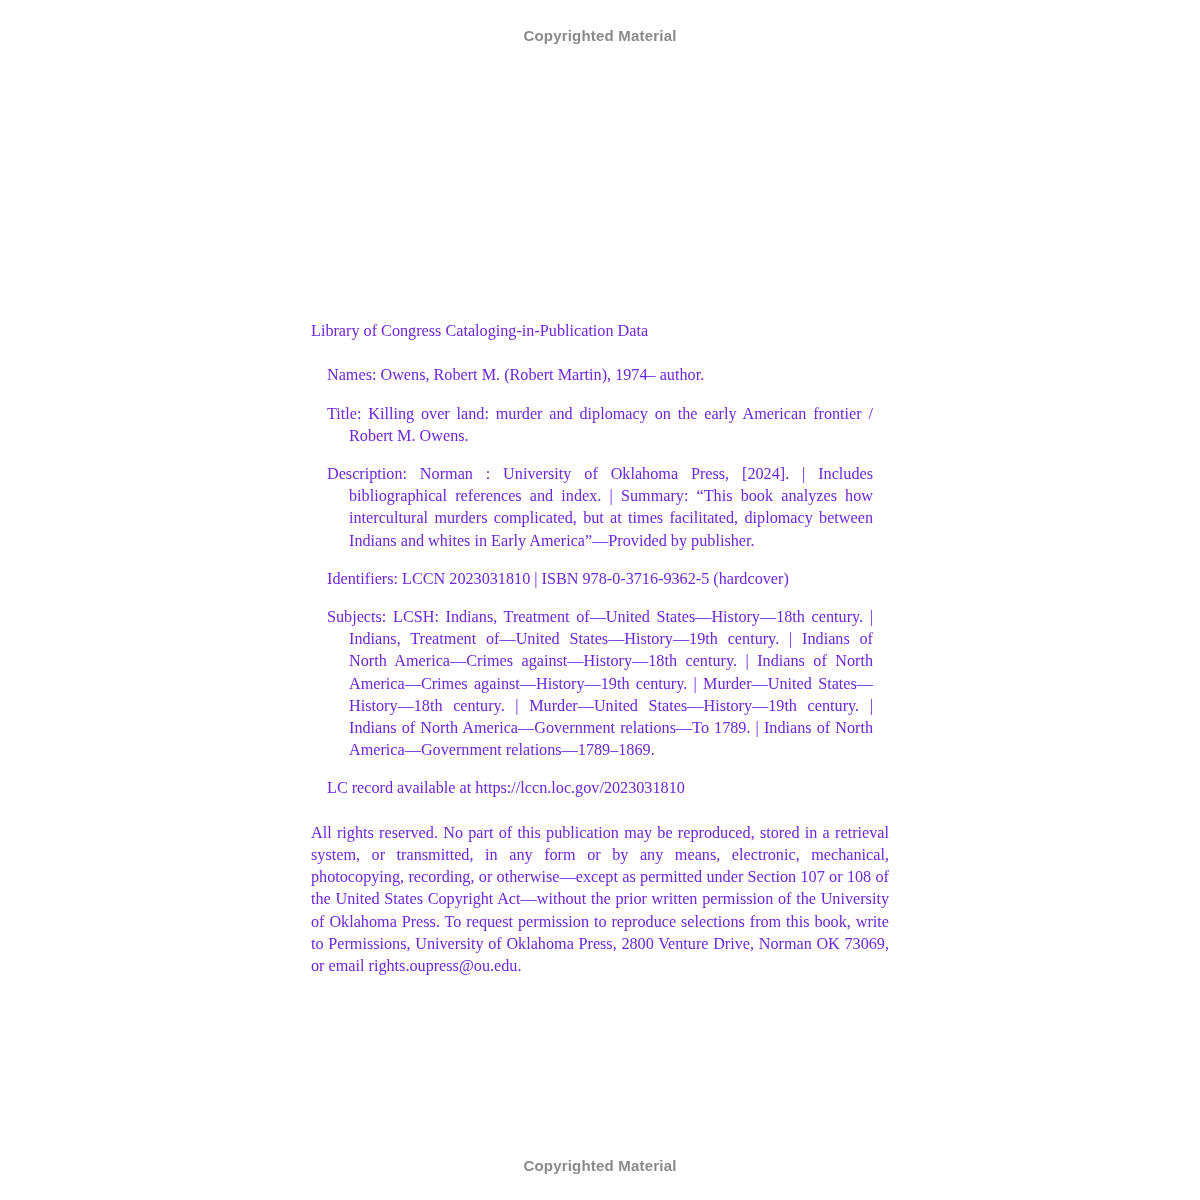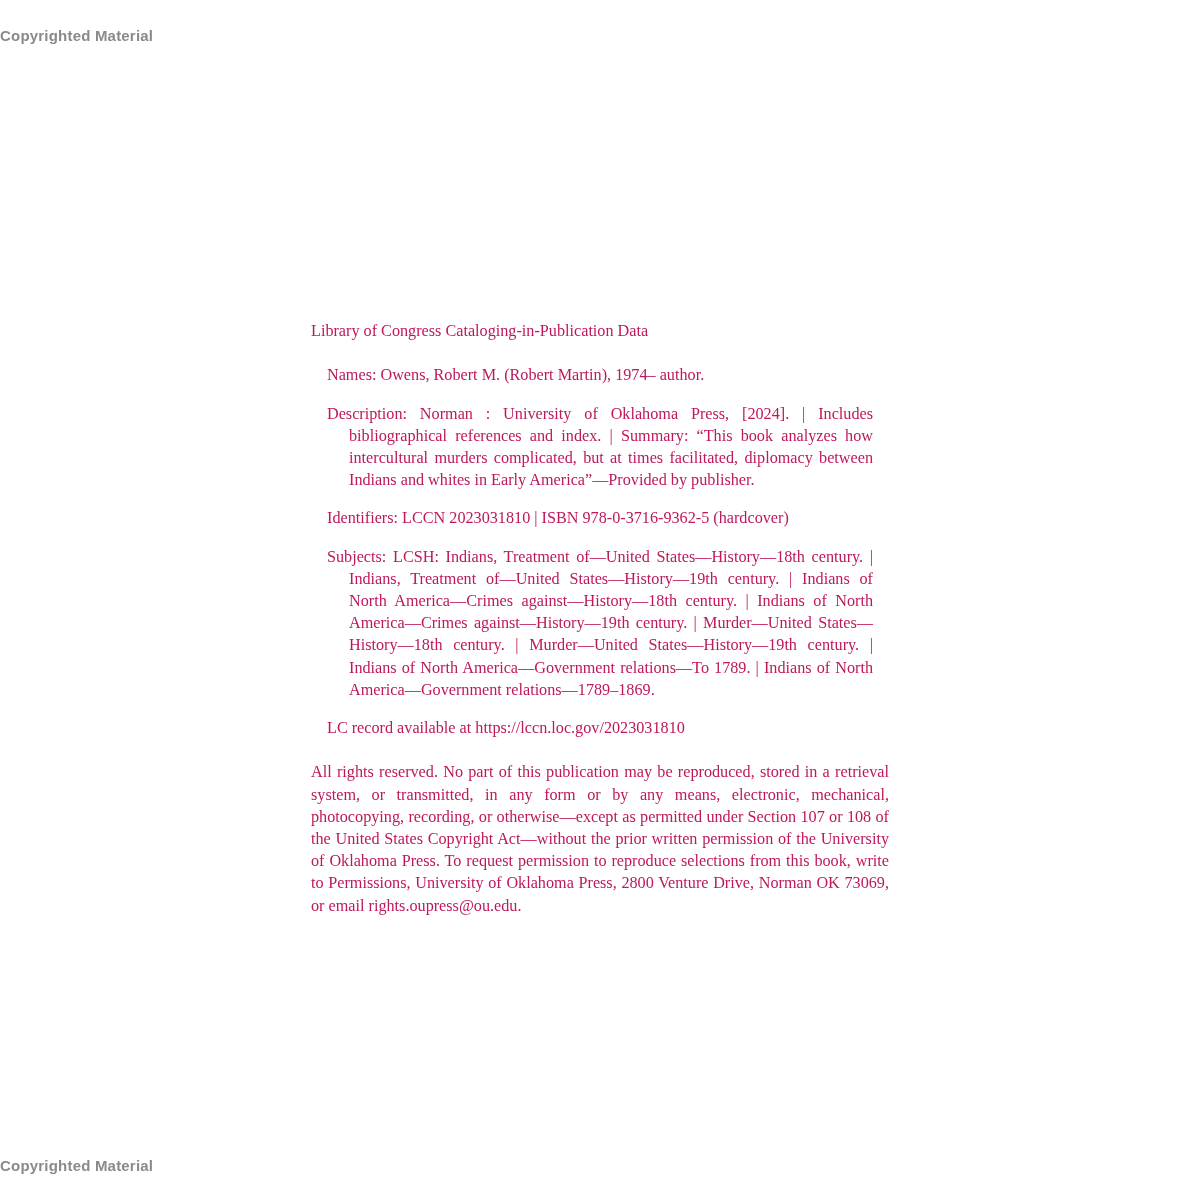--- a/index.html
+++ b/index.html
@@ -1,44 +1,45 @@
 <!DOCTYPE html>
 <html><head>
 <meta charset="utf-8">
 <style>
   html, body { margin: 0; padding: 0; background: #ffffff; }
   body { width: 1200px; height: 1200px; position: relative; overflow: hidden; }
   .watermark {
-    position: absolute; left: 0; width: 1200px; text-align: left;
+    position: absolute; left: 0; width: 1200px; text-align: center;
     font-family: "Liberation Sans", sans-serif; font-weight: bold;
     font-size: 15px; color: #8a8a8a; letter-spacing: 0.2px;
   }
   .wm-top { top: 27px; }
   .wm-bottom { top: 1157px; }
   .page {
     position: absolute; left: 311px; top: 320px; width: 578px;
     font-family: "Liberation Serif", serif; font-size: 16.2px;
-    line-height: 22.2px; color: #be185d;
+    line-height: 22.2px; color: #6d28d9;
   }
   .heading { margin: 0 0 22.2px 0; }
   .cip { margin: 0 0 22.2px 0; }
   .entry { padding-left: 22px; text-indent: -22px; text-align: justify; margin: 16px; }
   .para { margin: 0 0 22.2px 0; text-align: justify; }
   .para:last-child { margin-bottom: 8px; }
 </style>
 </head>
 <body>
 
 <div class="watermark wm-top">Copyrighted Material</div>
 
 <div class="page">
   <p class="heading">Library of Congress Cataloging-in-Publication Data</p>
 
   <div class="cip">
     <p class="entry">Names: Owens, Robert M. (Robert Martin), 1974– author.</p>
+    <p class="entry">Title: Killing over land: murder and diplomacy on the early American frontier / Robert M. Owens.</p>
     <p class="entry">Description: Norman : University of Oklahoma Press, [2024]. | Includes bibliographical references and index. | Summary: “This book analyzes how intercultural murders complicated, but at times facilitated, diplomacy between Indians and whites in Early America”—Provided by publisher.</p>
     <p class="entry">Identifiers: LCCN 2023031810 | ISBN 978-0-3716-9362-5 (hardcover)</p>
     <p class="entry">Subjects: LCSH: Indians, Treatment of—United States—History—18th century. | Indians, Treatment of—United States—History—19th century. | Indians of North America—Crimes against—History—18th century. | Indians of North America—Crimes against—History—19th century. | Murder—United States—History—18th century. | Murder—United States—History—19th century. | Indians of North America—Government relations—To 1789. | Indians of North America—Government relations—1789–1869.</p>
     <p class="entry">LC record available at https://lccn.loc.gov/2023031810</p>
   </div>
 
   <p class="para">All rights reserved. No part of this publication may be reproduced, stored in a retrieval system, or transmitted, in any form or by any means, electronic, mechanical, photocopying, recording, or otherwise—except as permitted under Section 107 or 108 of the United States Copyright Act—without the prior written permission of the University of Oklahoma Press. To request permission to reproduce selections from this book, write to Permissions, University of Oklahoma Press, 2800 Venture Drive, Norman OK 73069, or email rights.oupress@ou.edu.</p>
 </div>
 
 <div class="watermark wm-bottom">Copyrighted Material</div>

